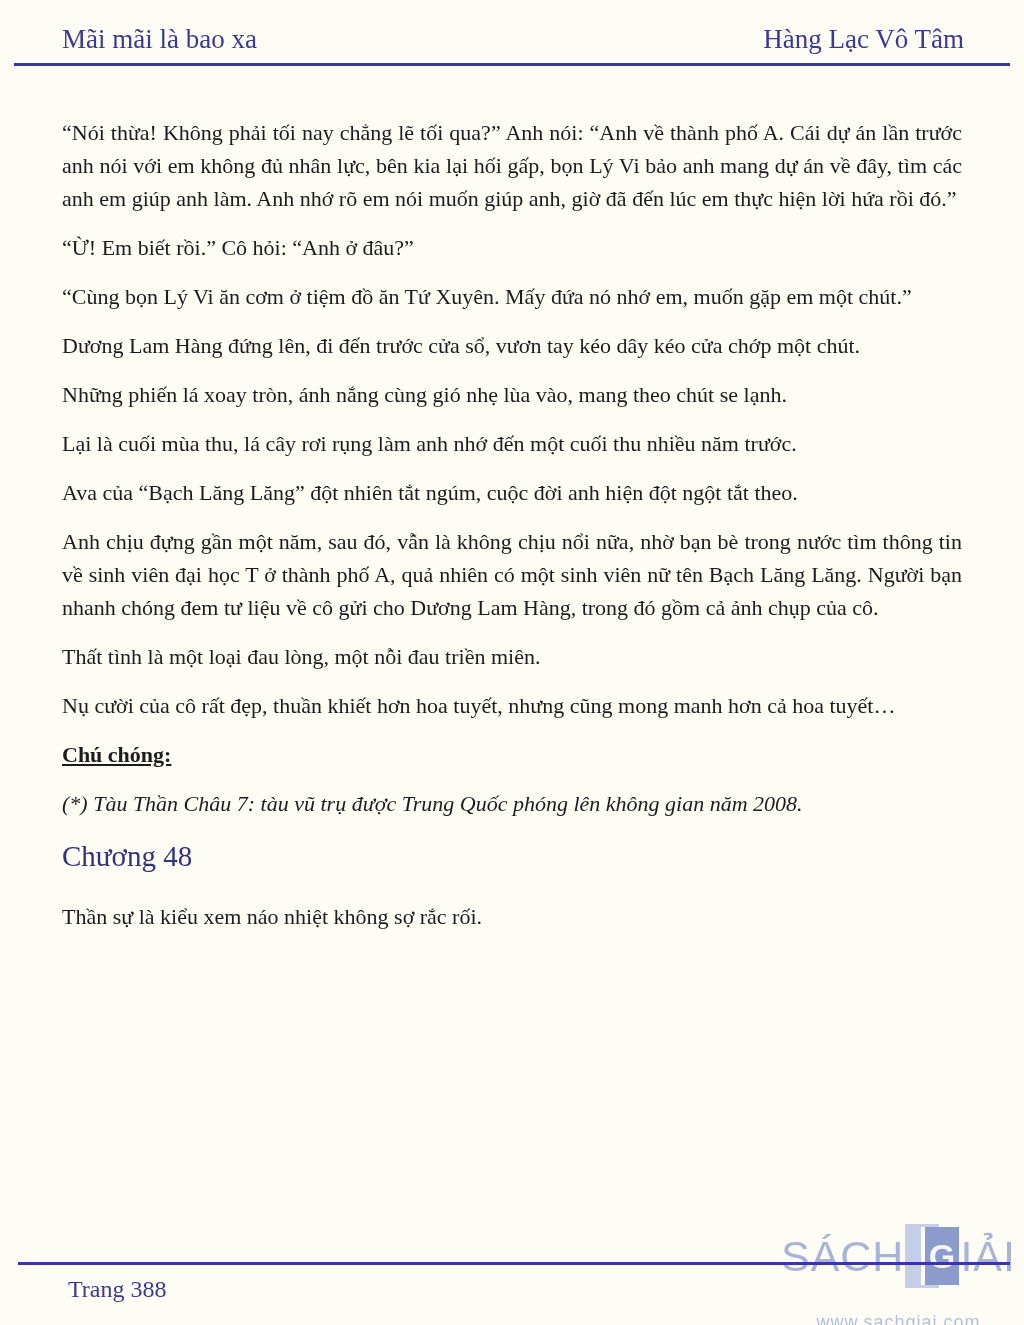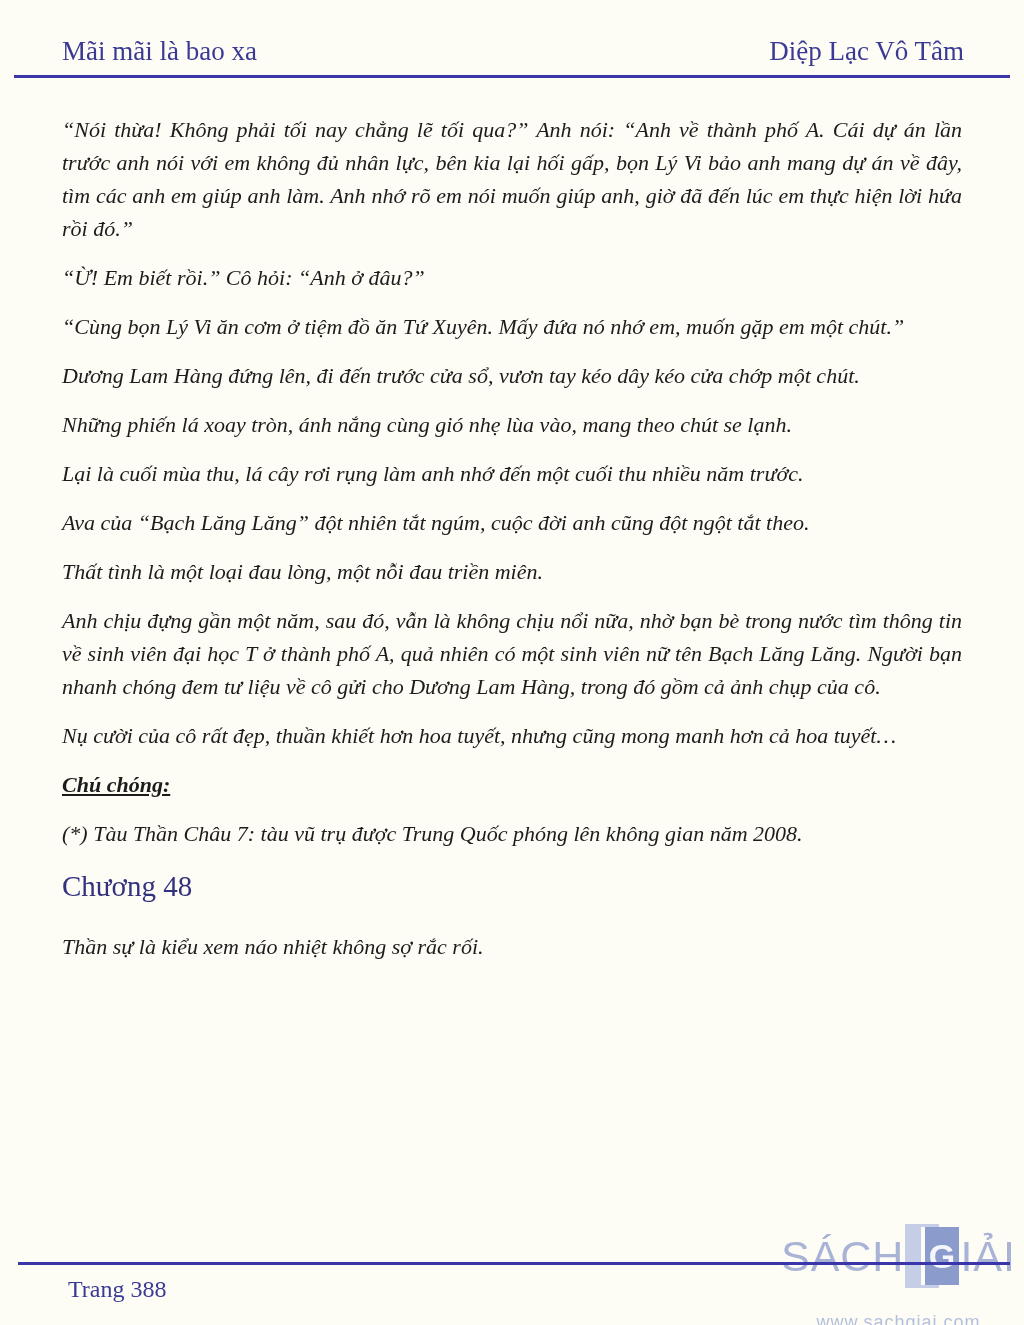--- a/index.html
+++ b/index.html
@@ -19,34 +19,34 @@
     position:relative;
     width:1024px;height:1325px;
     margin:0 auto;
     background:var(--bg);
     overflow:hidden;
     font-family:"Liberation Serif","DejaVu Serif",serif;
     color:var(--text);
   }
   .page-header{
     display:flex;justify-content:space-between;align-items:flex-end;
-    padding:36px 60px 8px 62px;
+    padding:24px 60px 8px 62px;
     font-size:27px;
     color:var(--title);
   }
   .rule{
     height:3px;background:var(--accent);
     margin:0 14px;
   }
   .page-main{
     padding:34px 62px 0 62px;
     font-size:22px;line-height:33px;
     text-align:justify;
   }
-  .page-main p{margin:1px 0 16px 0;font-style:italic;}
+  .page-main p{margin:16px 0 16px 0;}
   .notes-heading{font-weight:bold;}
   .notes-heading span{text-decoration:underline;}
   .footnote{font-style:italic;}
   .chapter-heading{
     font-size:29px;line-height:40px;
     font-weight:normal;color:var(--chapter);
     margin:10px 0 24px 0;text-align:left;
   }
   .footer-rule{
     position:absolute;left:18px;right:14px;top:1262px;height:3px;
@@ -81,35 +81,35 @@
     color:var(--url);
   }
 </style>
 </head>
 <body>
 
 <div class="page">
 
   <header class="page-header">
     <span>Mãi mãi là bao xa</span>
-    <span>Diệp Lạc Vô Tâm</span>
+    <span>Hàng Lạc Vô Tâm</span>
   </header>
 
   <div class="rule"></div>
 
   <main class="page-main">
     <p>“Nói thừa! Không phải tối nay chẳng lẽ tối qua?” Anh nói: “Anh về thành phố A. Cái dự án lần trước anh nói với em không đủ nhân lực, bên kia lại hối gấp, bọn Lý Vi bảo anh mang dự án về đây, tìm các anh em giúp anh làm. Anh nhớ rõ em nói muốn giúp anh, giờ đã đến lúc em thực hiện lời hứa rồi đó.”</p>
     <p>“Ừ! Em biết rồi.” Cô hỏi: “Anh ở đâu?”</p>
     <p>“Cùng bọn Lý Vi ăn cơm ở tiệm đồ ăn Tứ Xuyên. Mấy đứa nó nhớ em, muốn gặp em một chút.”</p>
     <p>Dương Lam Hàng đứng lên, đi đến trước cửa sổ, vươn tay kéo dây kéo cửa chớp một chút.</p>
     <p>Những phiến lá xoay tròn, ánh nắng cùng gió nhẹ lùa vào, mang theo chút se lạnh.</p>
     <p>Lại là cuối mùa thu, lá cây rơi rụng làm anh nhớ đến một cuối thu nhiều năm trước.</p>
-    <p>Ava của “Bạch Lăng Lăng” đột nhiên tắt ngúm, cuộc đời anh cũng đột ngột tắt theo.</p>
+    <p>Ava của “Bạch Lăng Lăng” đột nhiên tắt ngúm, cuộc đời anh hiện đột ngột tắt theo.</p>
+    <p>Anh chịu đựng gần một năm, sau đó, vẫn là không chịu nổi nữa, nhờ bạn bè trong nước tìm thông tin về sinh viên đại học T ở thành phố A, quả nhiên có một sinh viên nữ tên Bạch Lăng Lăng. Người bạn nhanh chóng đem tư liệu về cô gửi cho Dương Lam Hàng, trong đó gồm cả ảnh chụp của cô.</p>
     <p>Thất tình là một loại đau lòng, một nỗi đau triền miên.</p>
-    <p>Anh chịu đựng gần một năm, sau đó, vẫn là không chịu nổi nữa, nhờ bạn bè trong nước tìm thông tin về sinh viên đại học T ở thành phố A, quả nhiên có một sinh viên nữ tên Bạch Lăng Lăng. Người bạn nhanh chóng đem tư liệu về cô gửi cho Dương Lam Hàng, trong đó gồm cả ảnh chụp của cô.</p>
     <p>Nụ cười của cô rất đẹp, thuần khiết hơn hoa tuyết, nhưng cũng mong manh hơn cả hoa tuyết…</p>
 
     <p class="notes-heading"><span>Chú chóng:</span></p>
 
     <p class="footnote">(*) Tàu Thần Châu 7: tàu vũ trụ được Trung Quốc phóng lên không gian năm 2008.</p>
 
     <h2 class="chapter-heading">Chương 48</h2>
 
     <p>Thần sự là kiểu xem náo nhiệt không sợ rắc rối.</p>
   </main>

